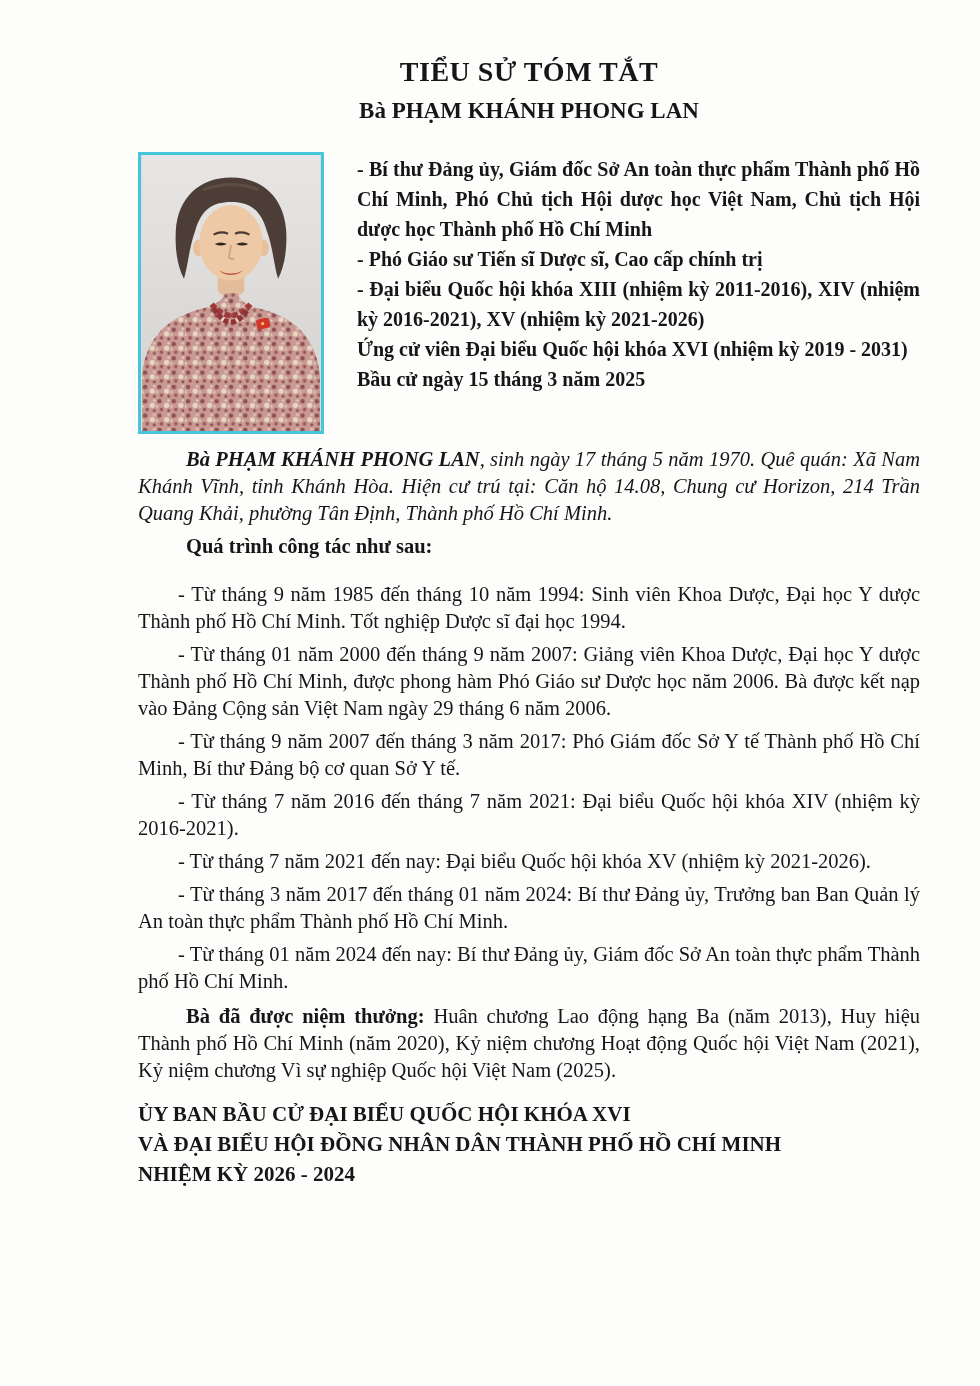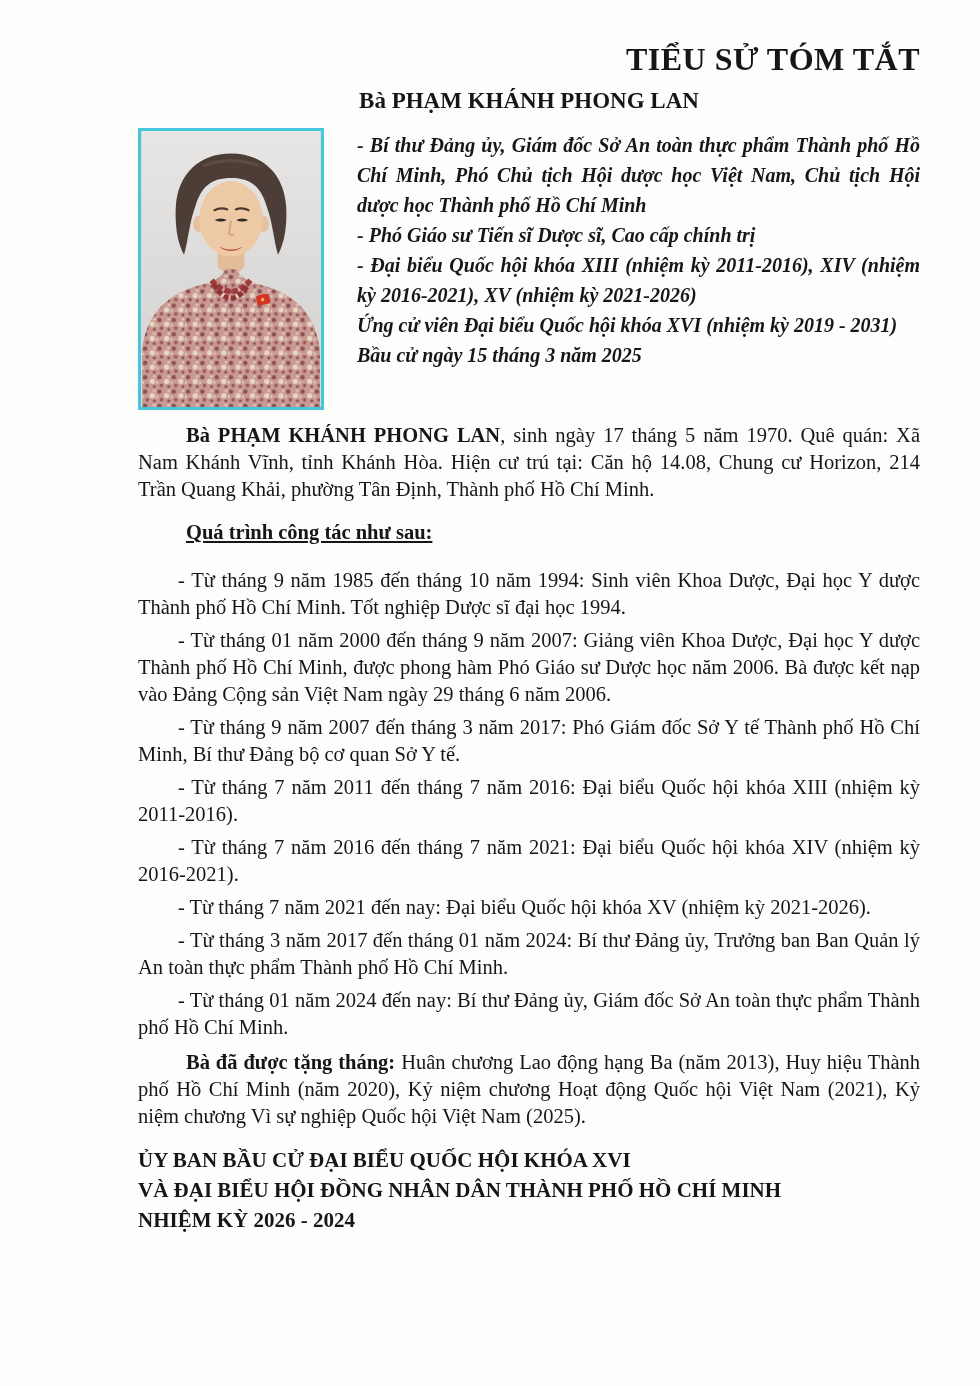--- a/index.html
+++ b/index.html
@@ -8,35 +8,34 @@
     width:980px;height:1386px;
     margin:0 auto;
     background:#fdfdfc;
     color:#161616;
     font-family:"Liberation Serif","DejaVu Serif",serif;
     overflow:hidden;
     box-sizing:border-box;
   }
   .content{margin:0 60px 0 138px;}
   .doc-title{
-    margin:0;padding-top:41px;
-    text-align:right;
-    font-size:32px;font-weight:bold;
+    margin:0;padding-top:56px;
+    text-align:center;
+    font-size:28px;font-weight:bold;
     letter-spacing:.5px;
   }
   .doc-subtitle{
     margin:10px 0 0 0;
     text-align:center;
     font-size:23px;font-weight:bold;
   }
   .top-row{
     display:flex;
-    margin-top:14px;
+    margin-top:28px;
     gap:33px;
-    font-style:italic;
   }
   .photo-frame{
     flex:0 0 auto;
     width:180px;height:276px;
     border:3px solid #45c6da;
     background:#dcdbd9;
     align-self:flex-start;
   }
   .photo-frame svg{display:block;width:100%;height:100%;}
   .intro-col{flex:1 1 auto;min-width:0;}
@@ -50,23 +49,23 @@
   .intro-col p:first-child{margin-top:2px;}
   .body-para{
     margin:6px 0 0 0;
     font-size:20.5px;
     line-height:27px;
     text-align:justify;
     text-justify:inter-word;
   }
   .indent-lg{text-indent:48px;}
   .indent-md{text-indent:40px;}
-  .bio-para{margin-top:12px;}
+  .bio-para{margin-top:12px;font-style:italic;}
   .bold{font-weight:bold;}
-  .career-heading{margin-top:16px;font-weight:bold;font-size:20.5px;line-height:27px;text-indent:48px;text-decoration:underline;}
+  .career-heading{margin-top:6px;font-weight:bold;font-size:20.5px;line-height:27px;text-indent:48px;}
   .awards-para{margin-top:8px;}
   .footer-block{
     margin-top:15px;
     font-weight:bold;
     font-size:21px;
     line-height:30px;
   }
   .footer-block div{white-space:nowrap;}
 </style>
 </head>
@@ -141,27 +140,26 @@
       </div>
     </div>
 
     <p class="body-para bio-para indent-lg"><span class="bold">Bà PHẠM KHÁNH PHONG LAN</span><span>, sinh ngày 17 tháng 5 năm 1970. Quê quán: Xã Nam Khánh Vĩnh, tỉnh Khánh Hòa. Hiện cư trú tại: Căn hộ 14.08, Chung cư Horizon, 214 Trần Quang Khải, phường Tân Định, Thành phố Hồ Chí Minh.</span></p>
 
     <p class="career-heading">Quá trình công tác như sau:</p>
 
     <p class="body-para indent-md">- Từ tháng 9 năm 1985 đến tháng 10 năm 1994: Sinh viên Khoa Dược, Đại học Y dược Thành phố Hồ Chí Minh. Tốt nghiệp Dược sĩ đại học 1994.</p>
     <p class="body-para indent-md">- Từ tháng 01 năm 2000 đến tháng 9 năm 2007: Giảng viên Khoa Dược, Đại học Y dược Thành phố Hồ Chí Minh, được phong hàm Phó Giáo sư Dược học năm 2006. Bà được kết nạp vào Đảng Cộng sản Việt Nam ngày 29 tháng 6 năm 2006.</p>
     <p class="body-para indent-md">- Từ tháng 9 năm 2007 đến tháng 3 năm 2017: Phó Giám đốc Sở Y tế Thành phố Hồ Chí Minh, Bí thư Đảng bộ cơ quan Sở Y tế.</p>
-    <p class="body-para indent-md">- Từ tháng 7 năm 2011 đến tháng 7 năm 2016: Đại biểu Quốc hội khóa XIII (nhiệm kỳ 2011-2016).</p>
     <p class="body-para indent-md">- Từ tháng 7 năm 2016 đến tháng 7 năm 2021: Đại biểu Quốc hội khóa XIV (nhiệm kỳ 2016-2021).</p>
     <p class="body-para indent-md">- Từ tháng 7 năm 2021 đến nay: Đại biểu Quốc hội khóa XV (nhiệm kỳ 2021-2026).</p>
     <p class="body-para indent-md">- Từ tháng 3 năm 2017 đến tháng 01 năm 2024: Bí thư Đảng ủy, Trưởng ban Ban Quản lý An toàn thực phẩm Thành phố Hồ Chí Minh.</p>
     <p class="body-para indent-md">- Từ tháng 01 năm 2024 đến nay: Bí thư Đảng ủy, Giám đốc Sở An toàn thực phẩm Thành phố Hồ Chí Minh.</p>
 
-    <p class="body-para awards-para indent-lg"><span class="bold">Bà đã được tặng tháng:</span><span> Huân chương Lao động hạng Ba (năm 2013), Huy hiệu Thành phố Hồ Chí Minh (năm 2020), Kỷ niệm chương Hoạt động Quốc hội Việt Nam (2021), Kỷ niệm chương Vì sự nghiệp Quốc hội Việt Nam (2025).</span></p>
+    <p class="body-para awards-para indent-lg"><span class="bold">Bà đã được niệm thưởng:</span><span> Huân chương Lao động hạng Ba (năm 2013), Huy hiệu Thành phố Hồ Chí Minh (năm 2020), Kỷ niệm chương Hoạt động Quốc hội Việt Nam (2021), Kỷ niệm chương Vì sự nghiệp Quốc hội Việt Nam (2025).</span></p>
 
     <div class="footer-block">
       <div>ỦY BAN BẦU CỬ ĐẠI BIỂU QUỐC HỘI KHÓA XVI</div>
       <div>VÀ ĐẠI BIỂU HỘI ĐỒNG NHÂN DÂN THÀNH PHỐ HỒ CHÍ MINH</div>
       <div>NHIỆM KỲ 2026 - 2024</div>
     </div>
 
   </div>
 </div>
 

